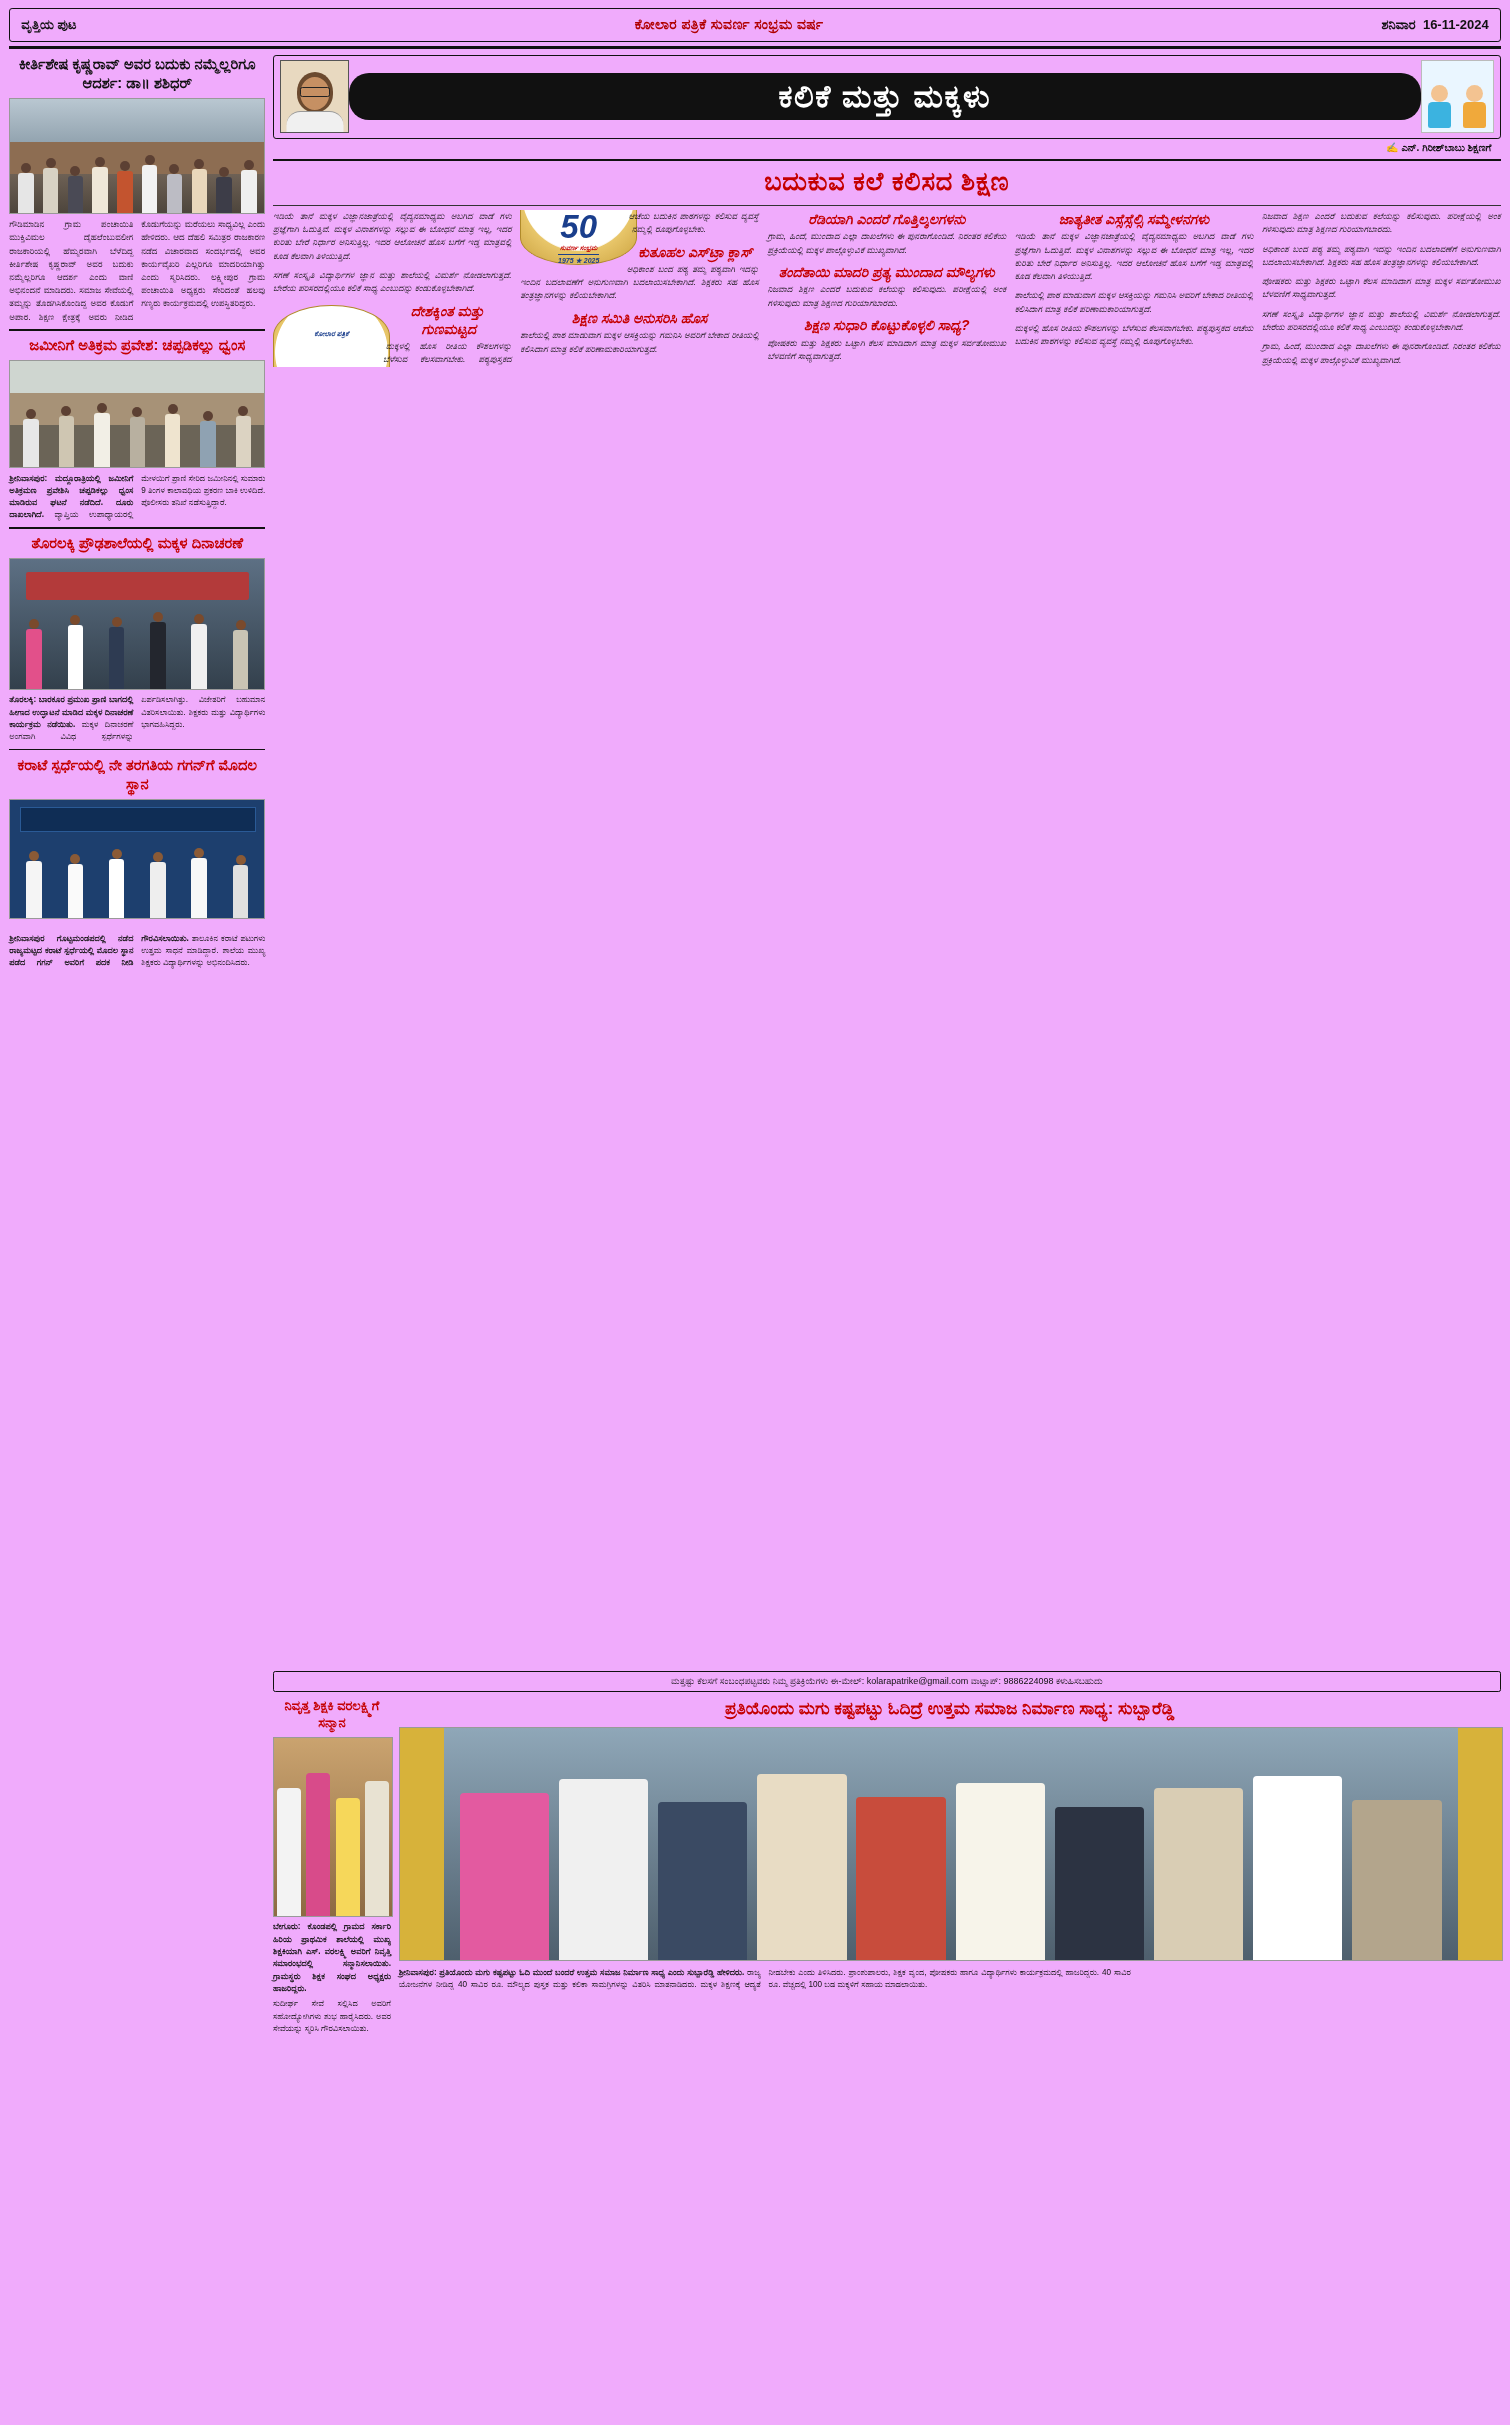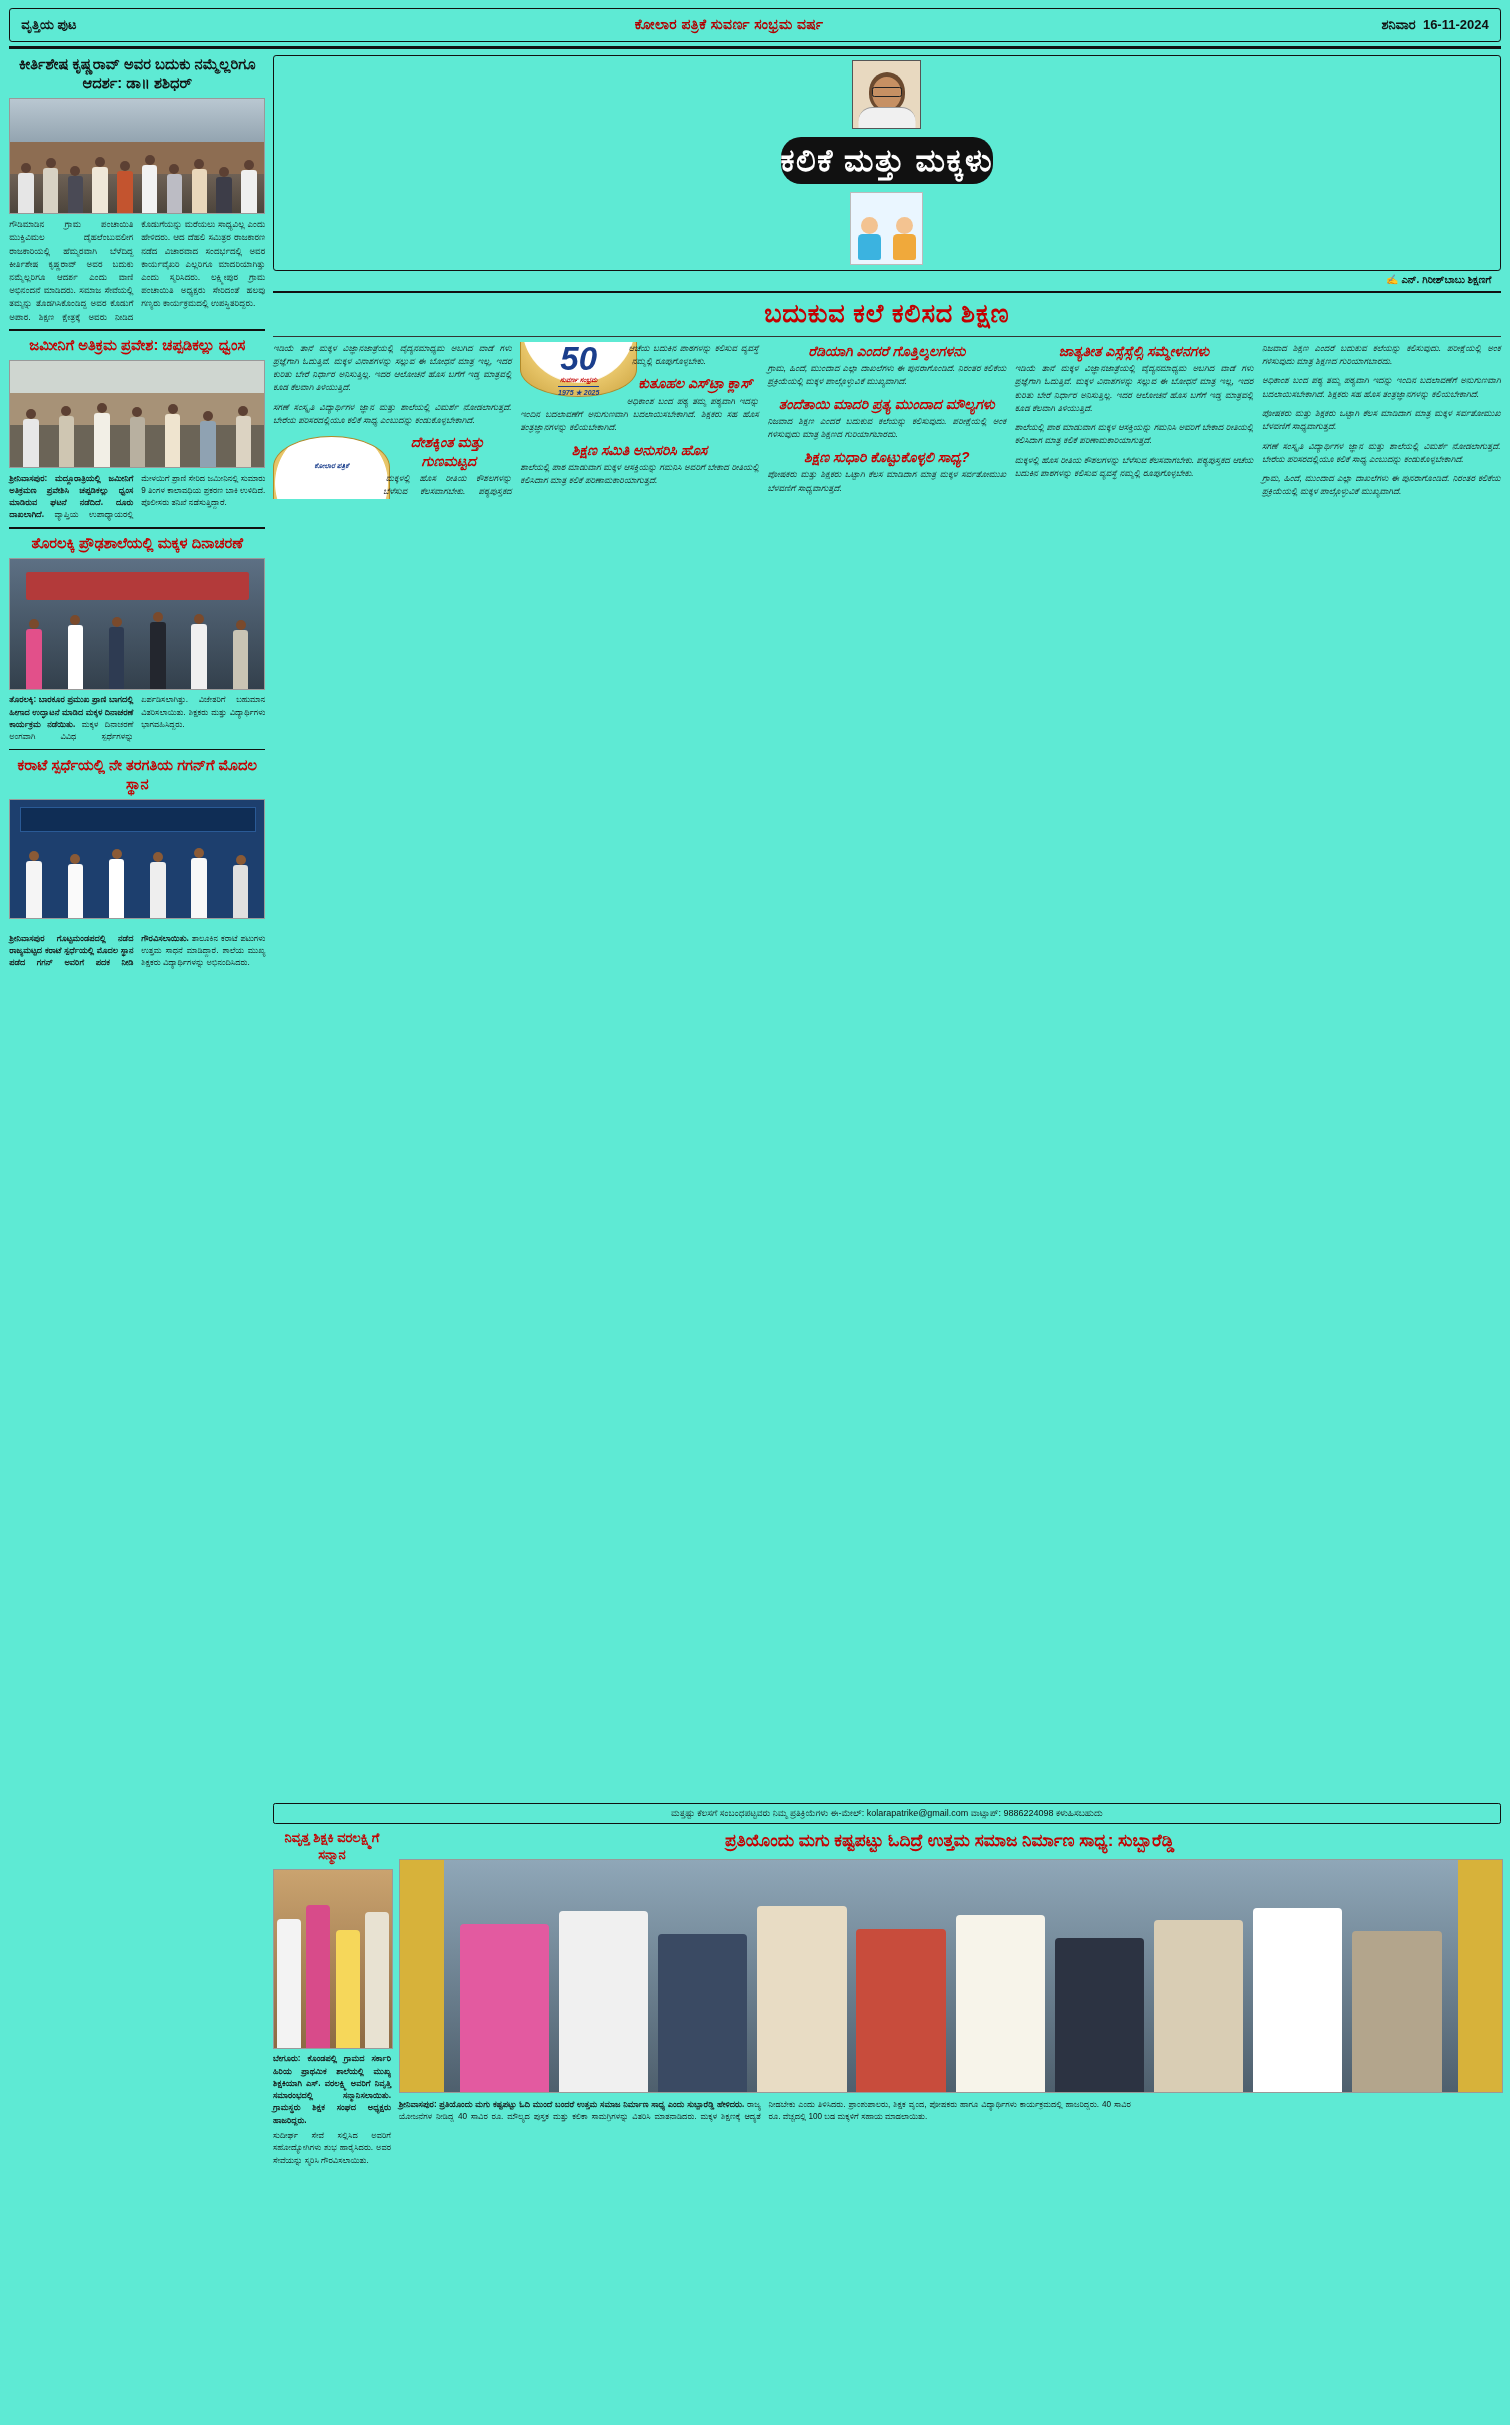--- a/index.html
+++ b/index.html
@@ -1,18 +1,18 @@
 <!DOCTYPE html>
 <html style="font-size:12.4px"><head>
 <meta charset="utf-8">
 <style>
   html,body{margin:0;padding:0;background:#d8d8d8;}
   body{font-family:"Liberation Sans",sans-serif;}
   .page{
-    width:1510px;height:2426px;background:#5eead4;position:relative;
+    width:1510px;height:2426px;background:#f0abfc;position:relative;
     box-sizing:border-box;padding:7.7px 9.3px;margin:0 auto;
   }
   .kn{font-family:"Liberation Sans",sans-serif;}
   
   .masthead{
     display:flex;align-items:center;justify-content:space-between;
     border:1.5px solid #111;border-radius:3.1px;height:34px;padding:0 11px;
     font-size:13px;font-weight:bold;color:#111;box-sizing:border-box;
   }
   .masthead .mid{color:#b00000;letter-spacing:0.4px;font-size:14px;}
@@ -57,21 +57,21 @@
   .cap b{font-weight:bold;}
   .cols2{column-count:2;column-gap:7.7px;}
   .cols3{column-count:3;column-gap:7.7px;}
   .cols5{column-count:5;column-gap:8.5px;}
   .subhead{
     font-size:14px;font-weight:bold;color:#c40000;text-align:center;
     margin:4.6px 0 2.3px;line-height:1.3;break-inside:avoid;
   }
   .byline{font-size:10px;text-align:right;font-weight:bold;color:#111;padding-right:9.3px;}
   
-  .titlebar{display:flex;align-items:center;gap:8px;border:1.5px solid #111;border-radius:3.1px;padding:4.6px 6.2px;box-sizing:border-box;flex-direction:column;}
+  .titlebar{display:flex;align-items:center;gap:0;border:1.5px solid #111;border-radius:3.1px;padding:4.6px 6.2px;box-sizing:border-box;}
   .ed-photo{width:67px;height:71px;flex:0 0 67px;background:#c8a27a;border:0.8px solid #555;position:relative;overflow:hidden;}
   .ed-photo .bg{position:absolute;inset:0;background:#e8d9c0;}
   .ed-photo .hd{position:absolute;left:50%;top:11px;transform:translateX(-50%);width:36px;height:40px;border-radius:50% 50% 45% 45%;background:#6b4a2f;}
   .ed-photo .face{position:absolute;left:50%;top:15.5px;transform:translateX(-50%);width:29.4px;height:33px;border-radius:50%;background:#c69063;}
   .ed-photo .gl{position:absolute;left:50%;top:25.6px;transform:translateX(-50%);width:28px;height:8.5px;border:1.5px solid #222;border-radius:2.3px;}
   .ed-photo .sh{position:absolute;left:50%;bottom:0;transform:translateX(-50%);width:57px;height:20px;border-radius:14px 14px 0 0;background:#f0f0f0;border-top:0.8px solid #999;}
   .masthead-title{
     flex:1;text-align:center;font-size:31px;font-weight:bold;color:#fff;
     background:#111;border-radius:20px;padding:5.4px 0;letter-spacing:1.5px;
   }

